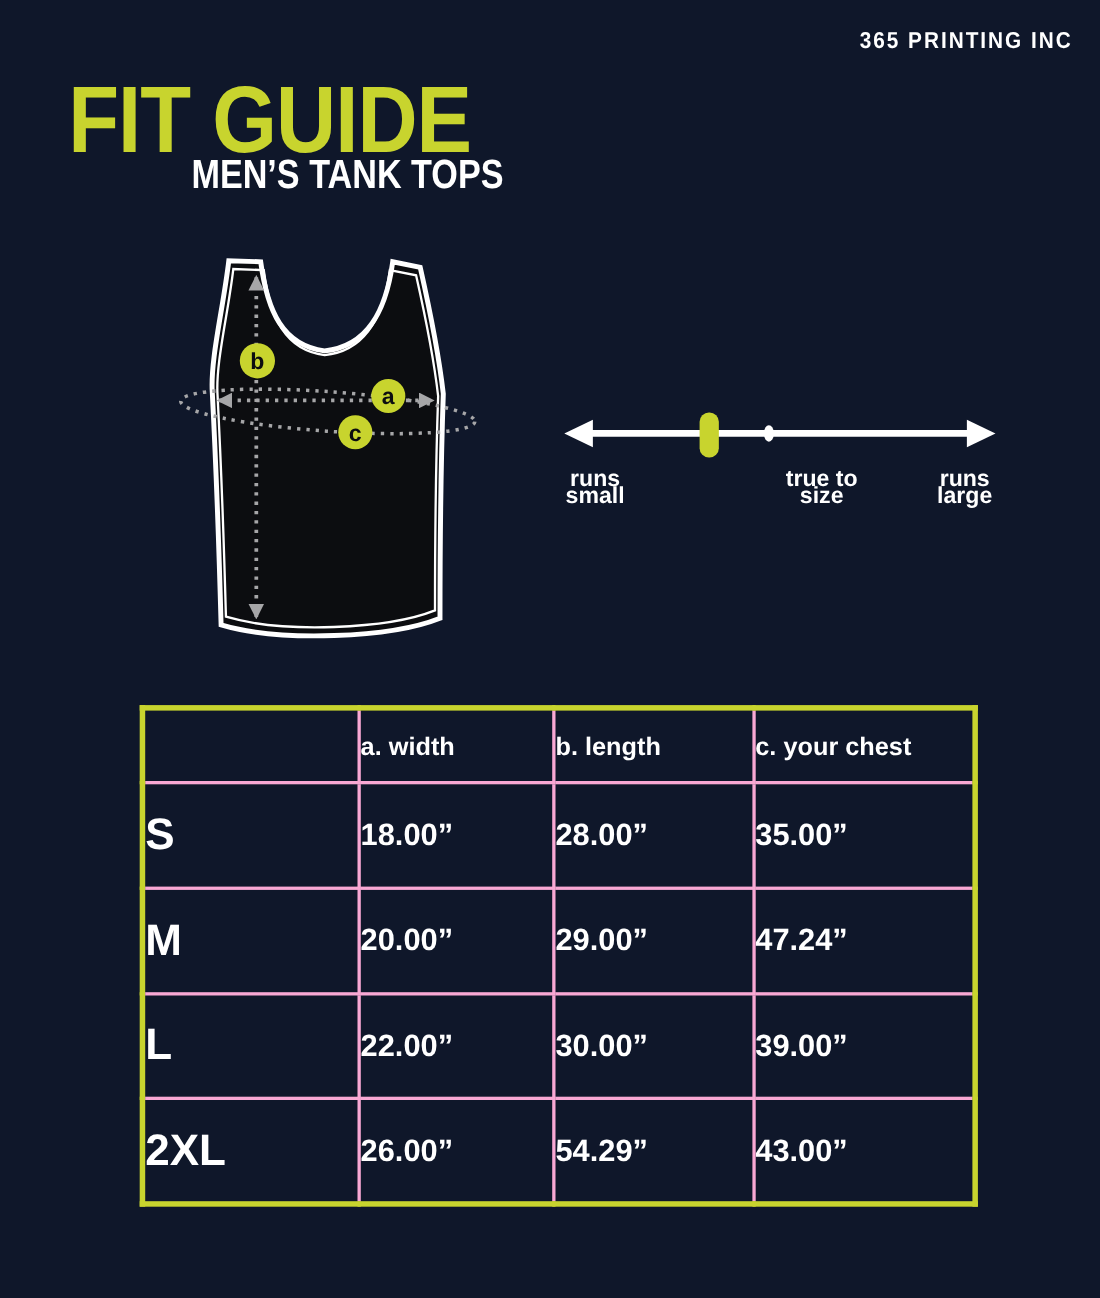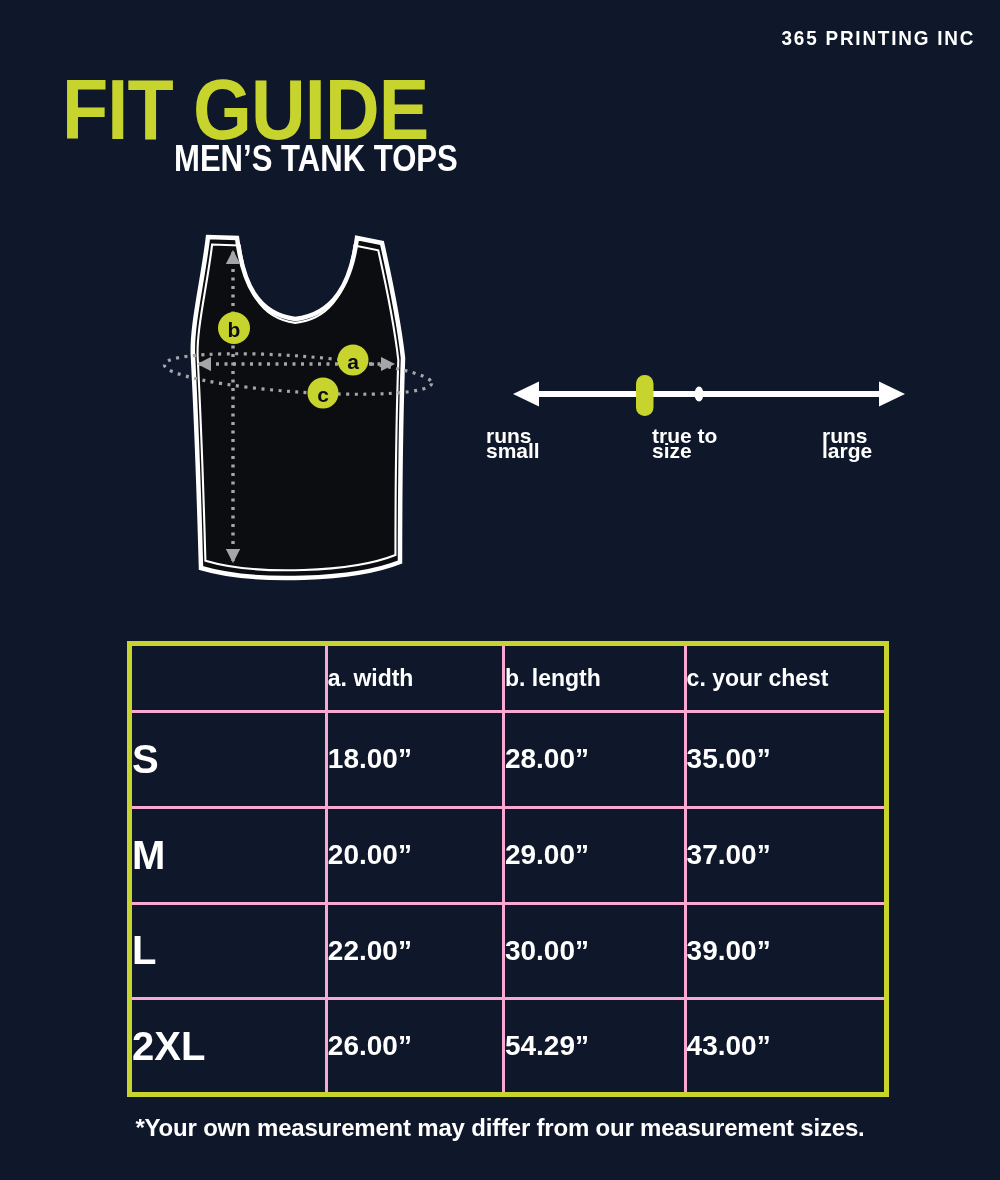--- a/index.html
+++ b/index.html
@@ -19,24 +19,24 @@
   }
   .subtitle{
     position:absolute;left:174px;top:140px;margin:0;font-size:37px;line-height:1;
     letter-spacing:0px;color:#fff;transform:scaleX(0.84);transform-origin:left top;
     white-space:nowrap;
   }
   .tank-diagram{position:absolute;left:150px;top:225px;width:300px;height:365px;}
   .fit-scale-svg{position:absolute;left:505px;top:370px;width:410px;height:50px;}
   .scale-label{
     position:absolute;top:428px;width:110px;font-size:21px;line-height:15px;
-    text-align:left;white-space:pre-line;color:#fff;
+    text-align:center;white-space:pre-line;color:#fff;
   }
   .scale-label.left{left:486px;}
-  .scale-label.center{left:652px;}
+  .scale-label.center{left:692px;}
   .scale-label.right{left:822px;}
   table.size-table{
     position:absolute;left:127px;top:641px;width:762px;height:456px;
     border-collapse:collapse;table-layout:fixed;border:5px solid #c8d42e;
   }
   table.size-table th,table.size-table td{
     border:3px solid #f9a8d4;text-align:left;vertical-align:middle;
     color:#fff;padding:0;overflow:hidden;
   }
   col.c-size{width:26%;}
@@ -138,32 +138,31 @@
       <tr class="data-row">
         <th class="size-cell">S</th>
         <td class="val-cell">18.00”</td>
         <td class="val-cell">28.00”</td>
         <td class="val-cell">35.00”</td>
       </tr>
       <tr class="data-row">
         <th class="size-cell">M</th>
         <td class="val-cell">20.00”</td>
         <td class="val-cell">29.00”</td>
-        <td class="val-cell">37.00”</td>
+        <td class="val-cell">47.24”</td>
       </tr>
       <tr class="data-row">
         <th class="size-cell">L</th>
         <td class="val-cell">22.00”</td>
         <td class="val-cell">30.00”</td>
         <td class="val-cell">39.00”</td>
       </tr>
       <tr class="data-row">
         <th class="size-cell">2XL</th>
         <td class="val-cell">26.00”</td>
         <td class="val-cell">54.29”</td>
         <td class="val-cell">43.00”</td>
       </tr>
     </tbody>
   </table>
 
-  <div class="footnote">*Your own measurement may differ from our measurement sizes.</div>
 
 </div>
 
 </body></html>

